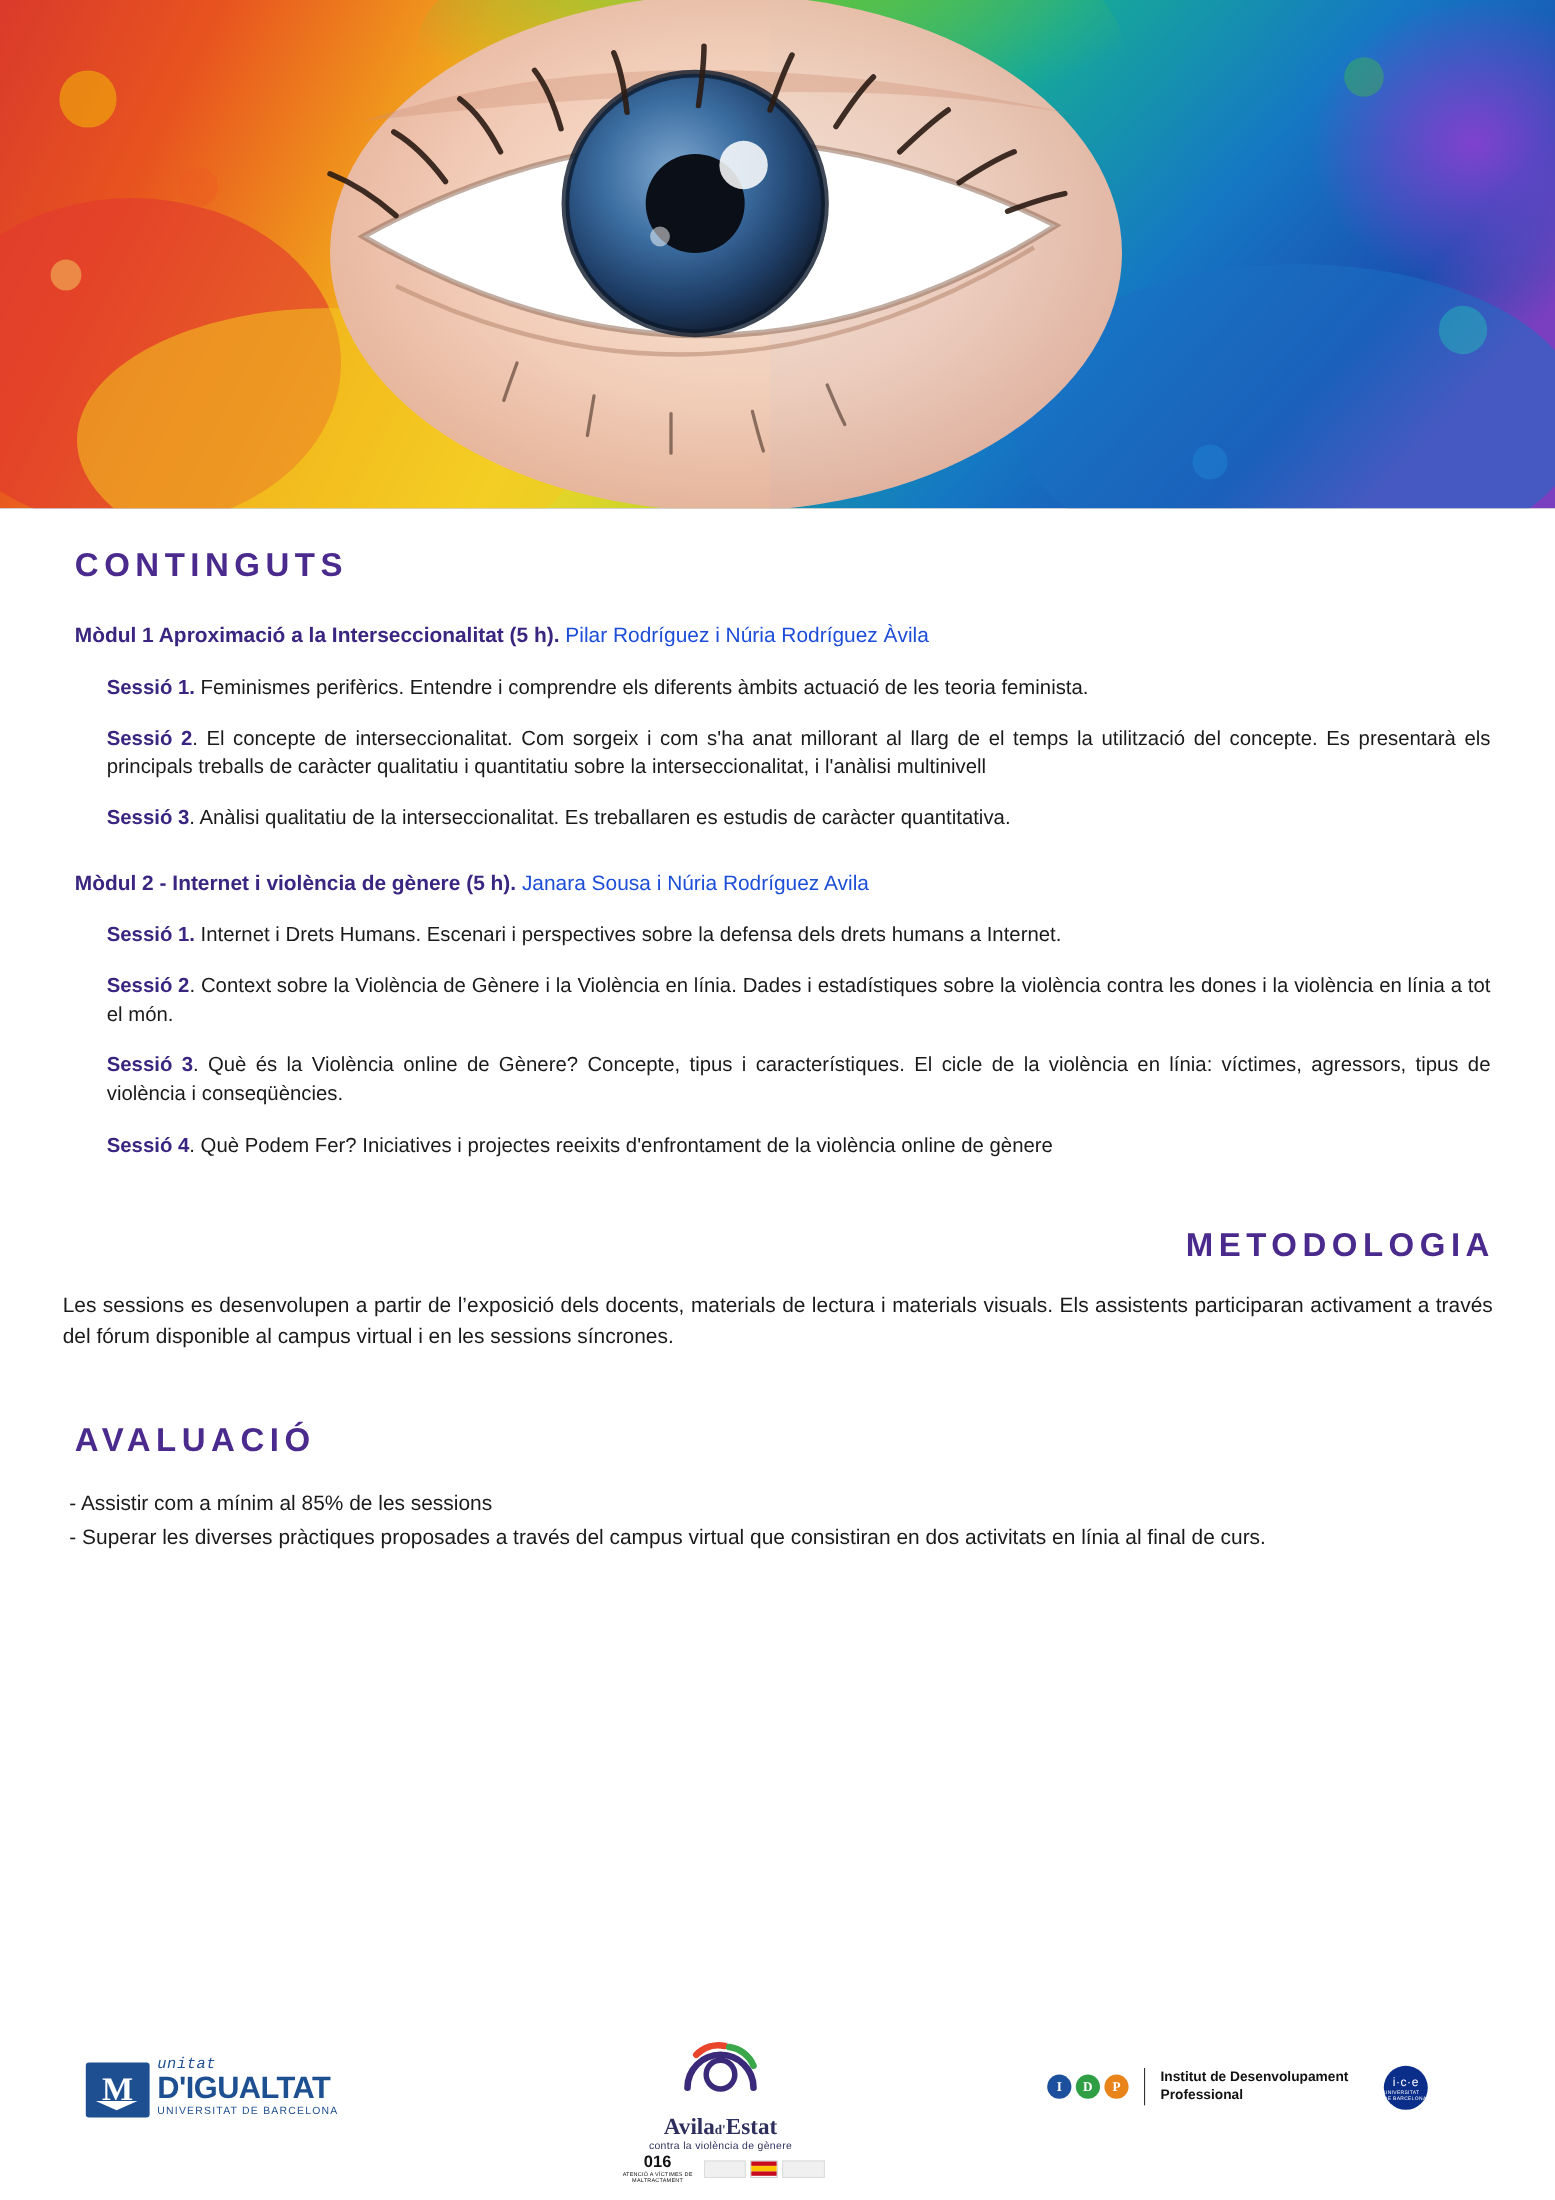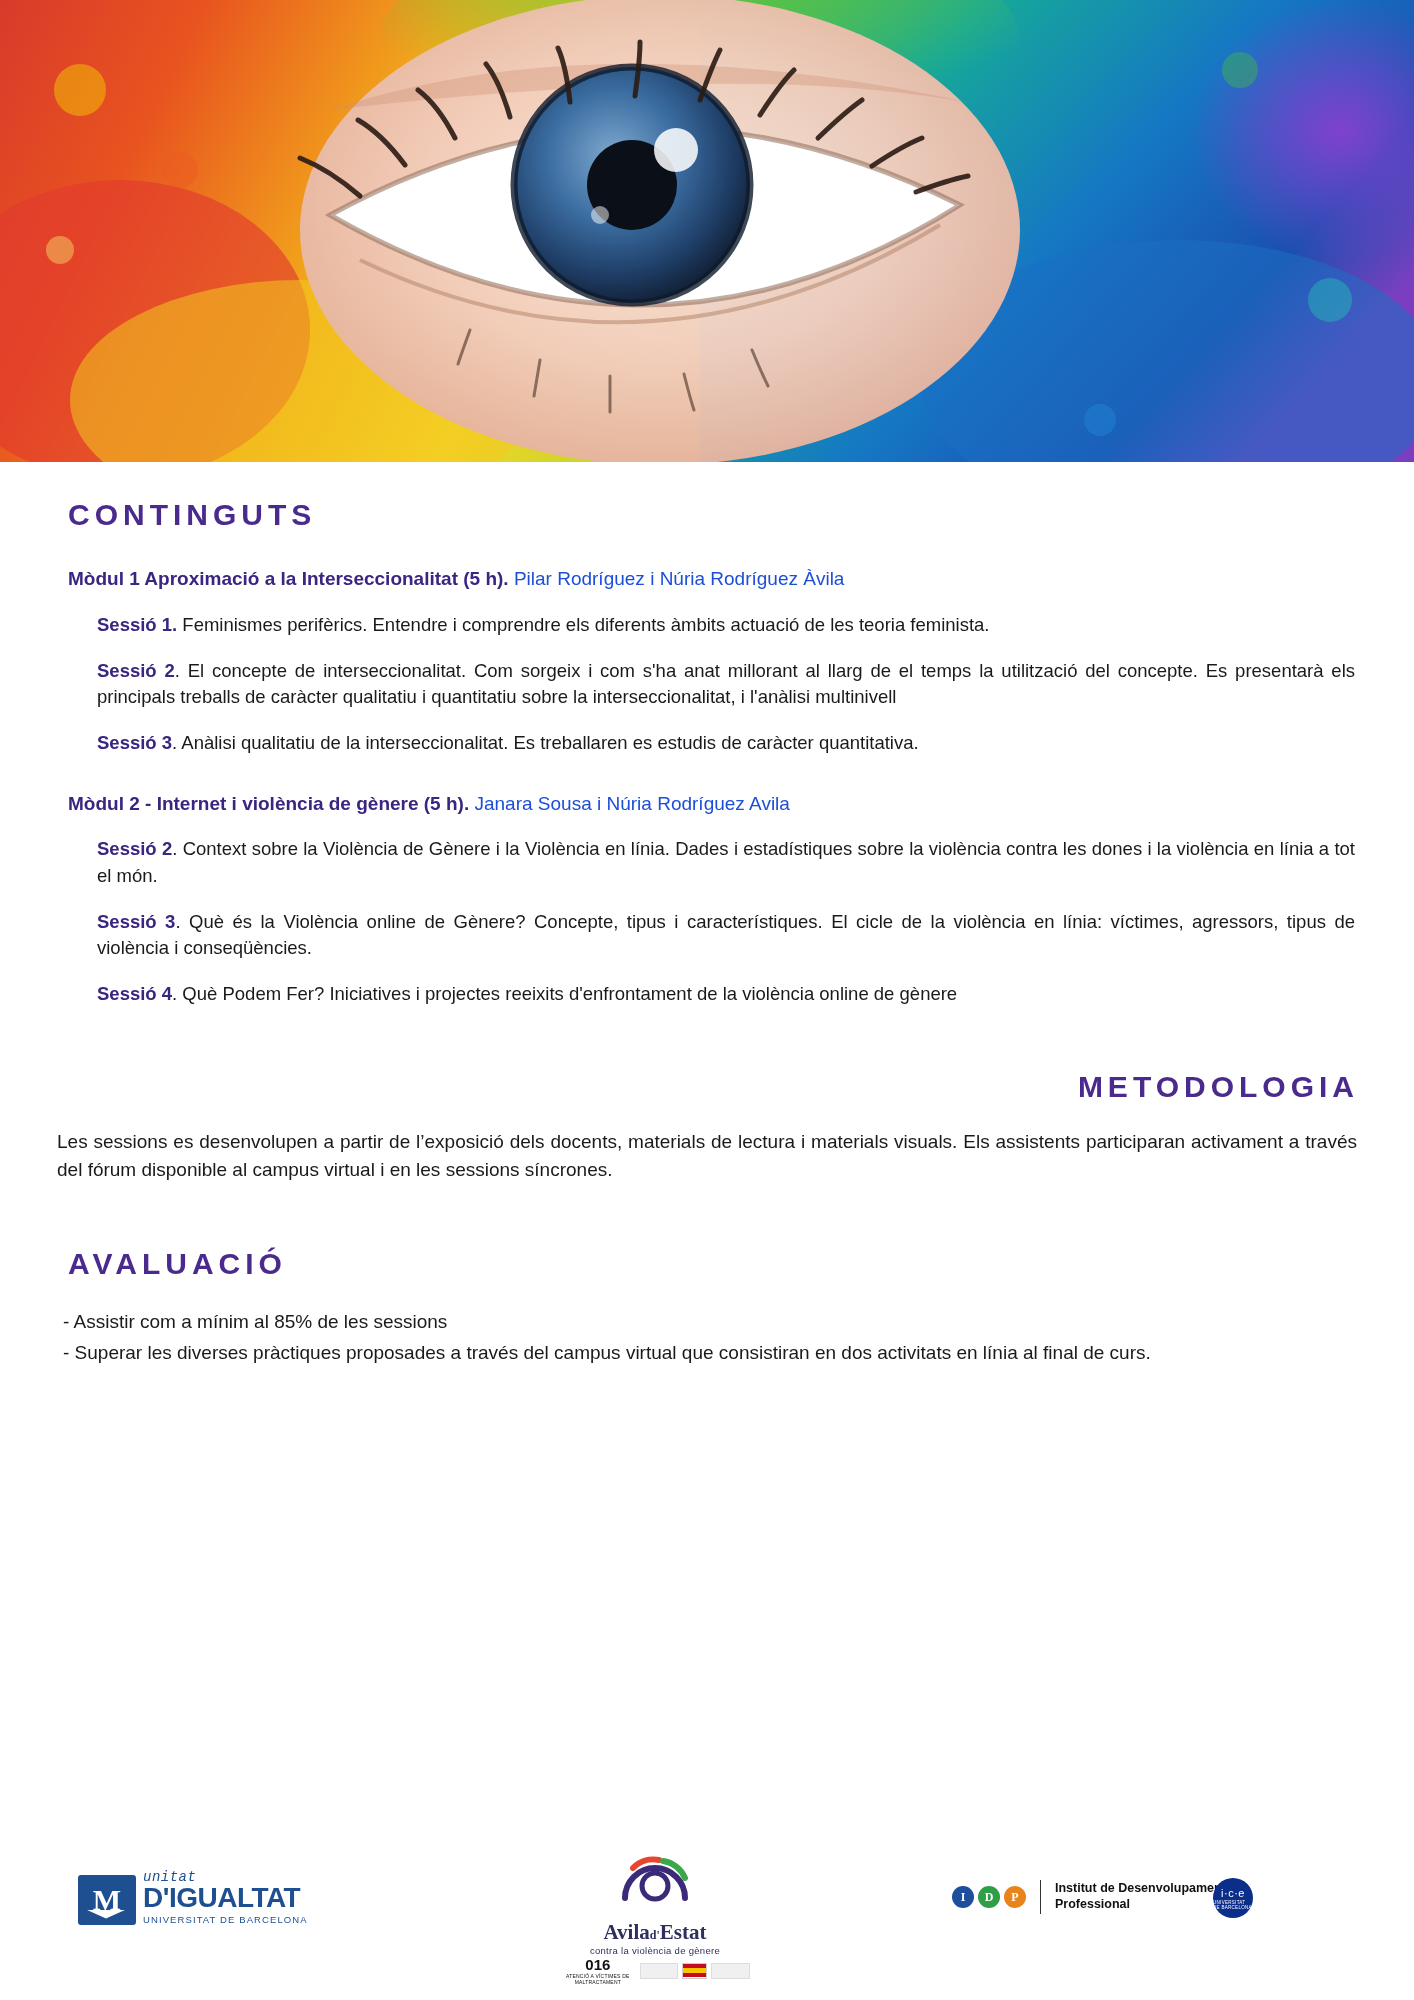--- a/index.html
+++ b/index.html
@@ -139,21 +139,21 @@
     color: #fff; font-size: 12px; font-weight: bold;
     display: flex; align-items: center; justify-content: center;
     font-family: "Liberation Serif", serif;
   }
   .idp-dot.b { background: #1c4f9c; }
   .idp-dot.g { background: #2f9e44; }
   .idp-dot.o { background: #e8841a; }
   .idp-divider { width: 1px; height: 34px; background: #333; margin: 0 14px; }
   .idp-text { font-size: 12.5px; font-weight: bold; color: #111; line-height: 1.25; }
 
-  #logo-ice { left: 1213px; top: 32px; }
+  #logo-ice { left: 1258px; top: 32px; }
   .ice-circle {
     width: 40px; height: 40px; border-radius: 50%;
     background: #0b2e8a; color: #fff;
     display: flex; flex-direction: column; align-items: center; justify-content: center;
     font-size: 11px; letter-spacing: .5px;
   }
   .ice-circle span.sub { font-size: 4.5px; letter-spacing: .3px; margin-top: 1px; }
 </style>
 </head>
 <body>
@@ -265,20 +265,23 @@
     <span class="s-label">Sessió 2</span><span>. El concepte de interseccionalitat. Com sorgeix i com s'ha anat millorant al llarg de el temps la utilització del concepte. Es presentarà els principals treballs de caràcter qualitatiu i quantitatiu sobre la interseccionalitat, i l'anàlisi multinivell</span>
   </p>
   <p class="session">
     <span class="s-label">Sessió 3</span><span>. Anàlisi qualitatiu de la interseccionalitat. Es treballaren es estudis de caràcter quantitativa.</span>
   </p>
 
   <div class="module">
     <span class="mod-head">Mòdul 2 - Internet i violència de gènere (5 h).</span><span class="mod-authors"> Janara Sousa i Núria Rodríguez Avila</span>
   </div>
   <p class="session">
+    <span class="s-label">Sessió 1.</span><span> Internet i Drets Humans. Escenari i perspectives sobre la defensa dels drets humans a Internet.</span>
+  </p>
+  <p class="session">
     <span class="s-label">Sessió 2</span><span>. Context sobre la Violència de Gènere i la Violència en línia. Dades i estadístiques sobre la violència contra les dones i la violència en línia a tot el món.</span>
   </p>
   <p class="session">
     <span class="s-label">Sessió 3</span><span>. Què és la Violència online de Gènere? Concepte, tipus i característiques. El cicle de la violència en línia: víctimes, agressors, tipus de violència i conseqüències.</span>
   </p>
   <p class="session">
     <span class="s-label">Sessió 4</span><span>. Què Podem Fer? Iniciatives i projectes reeixits d'enfrontament de la violència online de gènere</span>
   </p>
 
   <h1 class="section-title" id="methodology-title">METODOLOGIA</h1>

